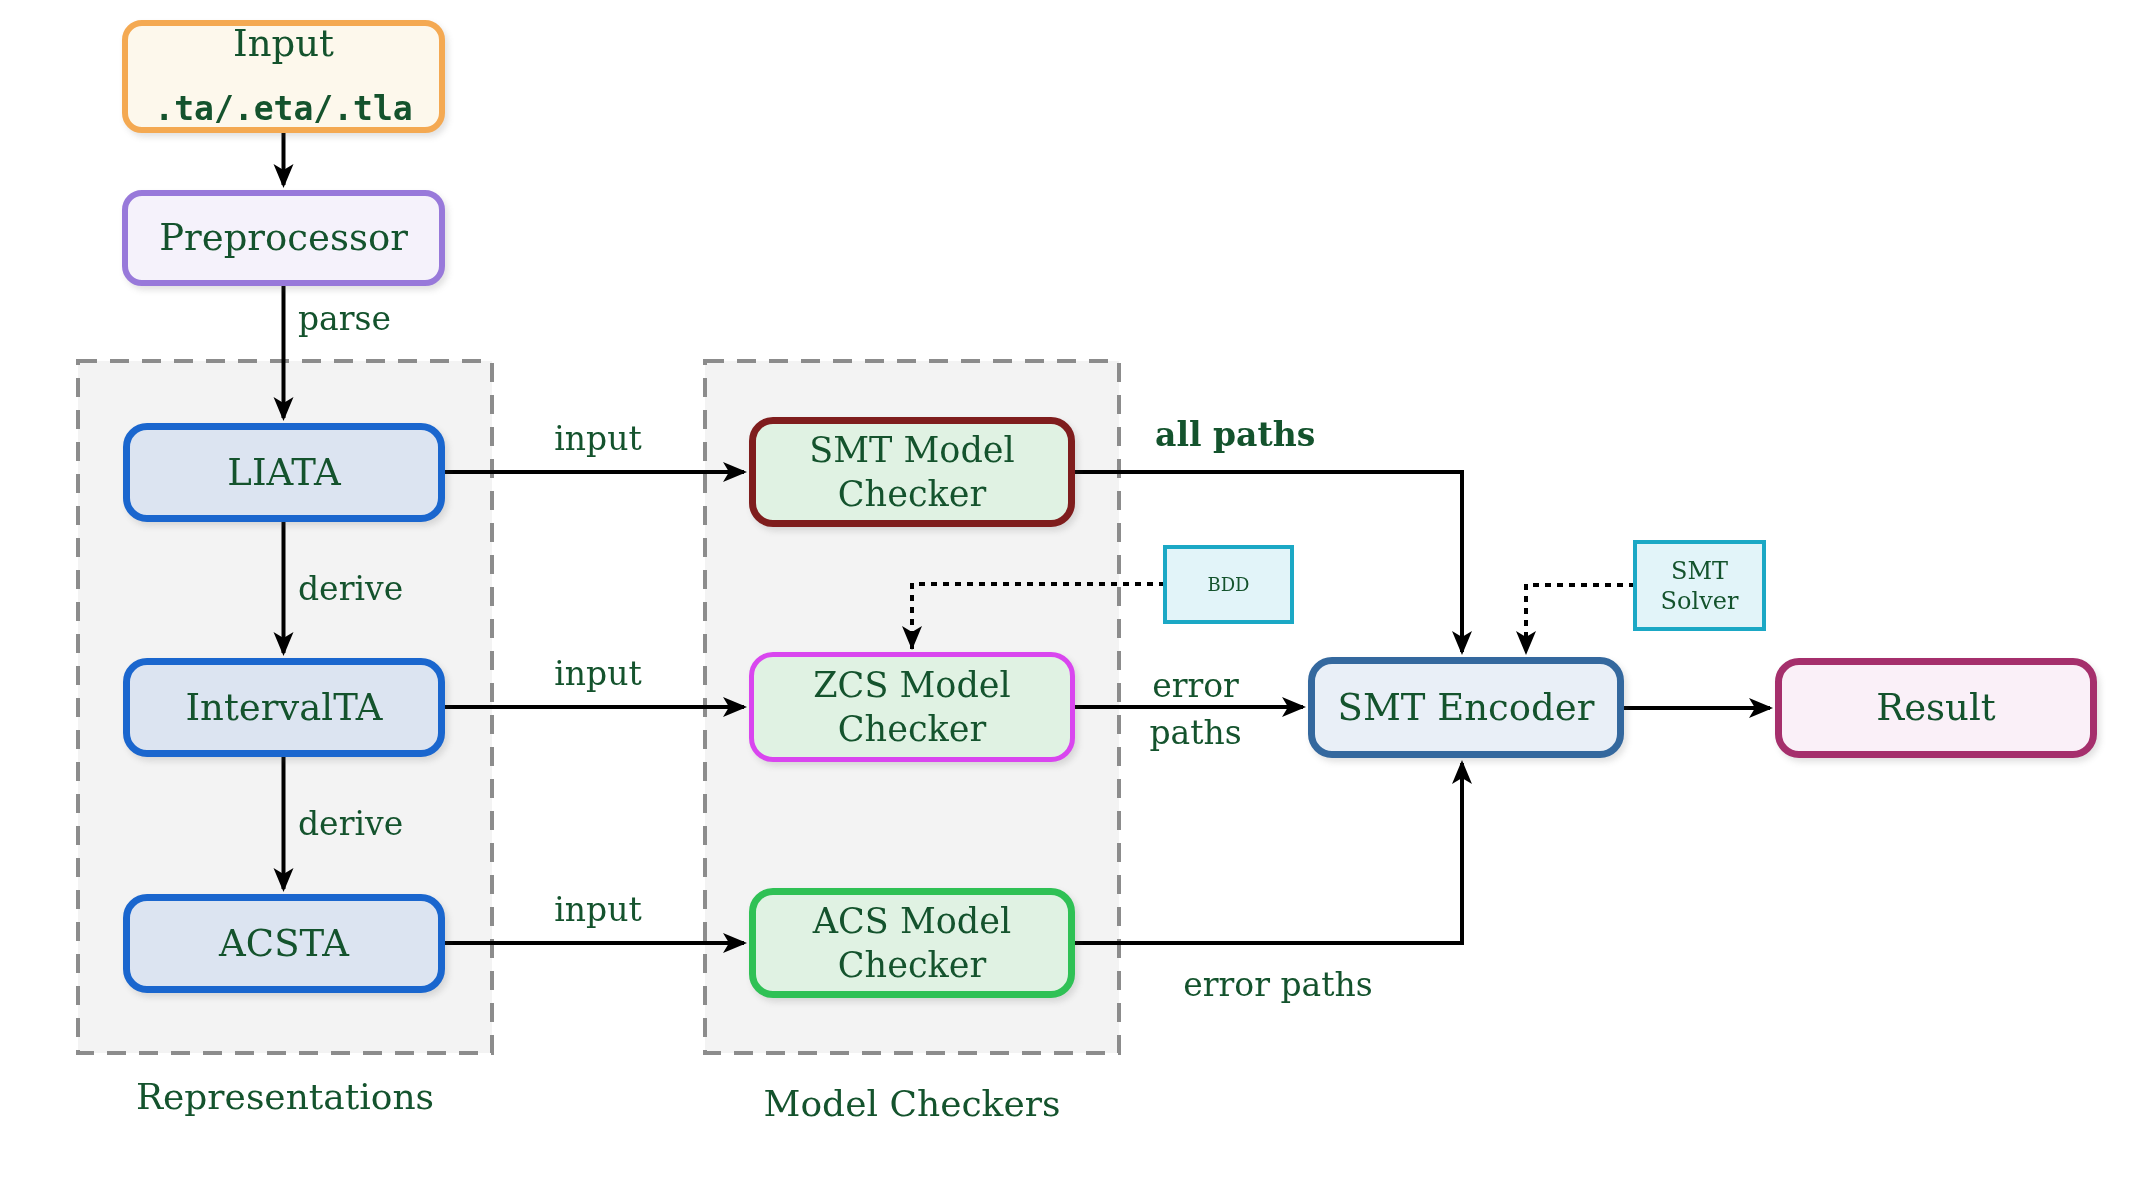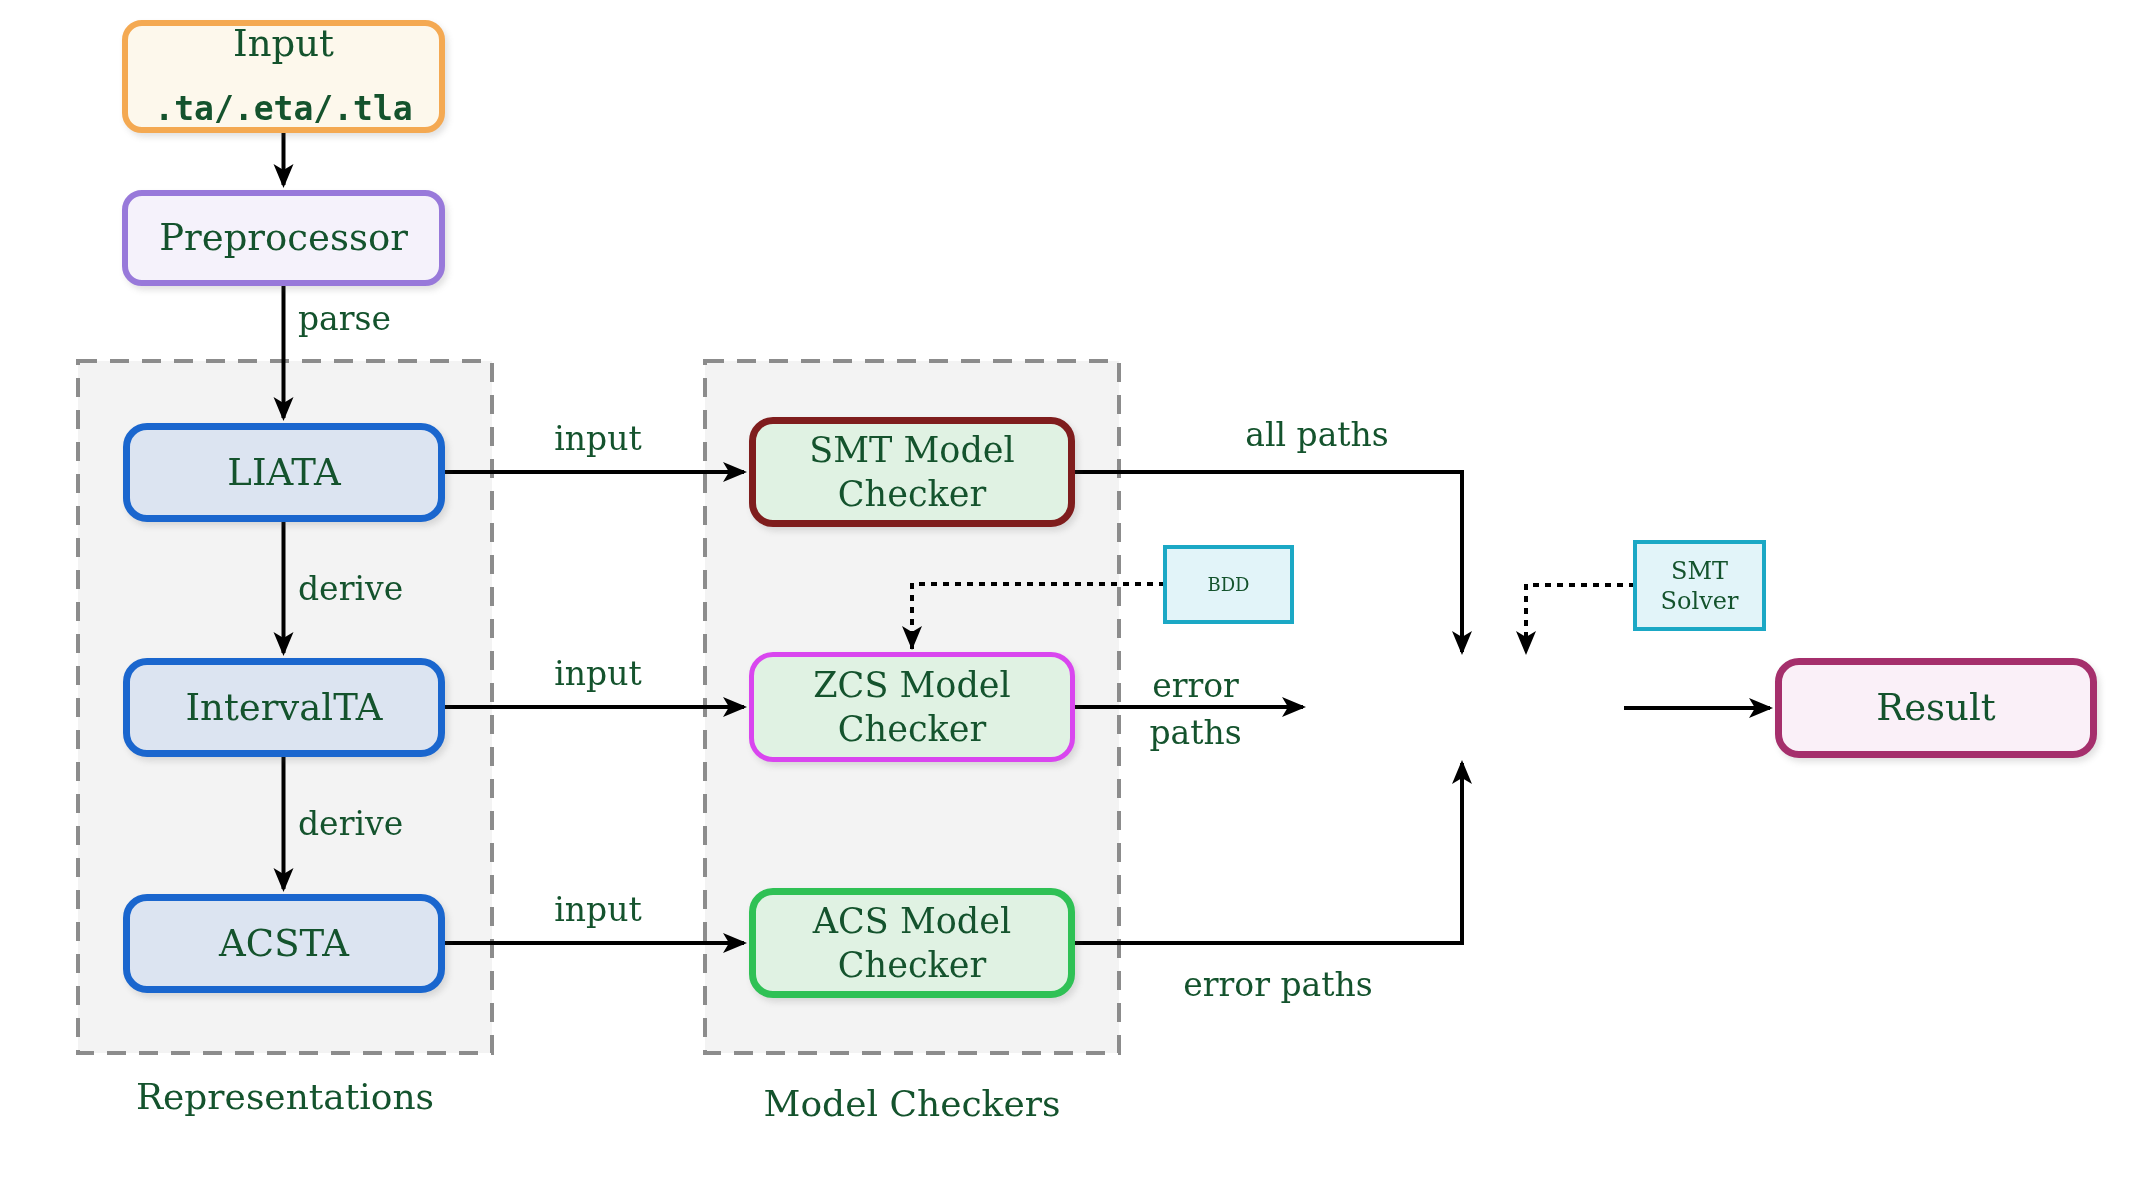--- a/index.html
+++ b/index.html
@@ -40,21 +40,21 @@
   .t-solver{font-size:24px;line-height:30px;}
   .elabel{
     position:absolute;font-size:33px;line-height:38px;white-space:nowrap;
   }
   .lb-parse  {left:298px;top:300px;}
   .lb-derive1{left:298px;top:570px;}
   .lb-derive2{left:298px;top:805px;}
   .lb-input1 {left:540px;top:420px;width:116px;text-align:center;}
   .lb-input2 {left:540px;top:655px;width:116px;text-align:center;}
   .lb-input3 {left:540px;top:891px;width:116px;text-align:center;}
-  .lb-allpaths{left:1202px;top:416px;width:230px;text-align:center;}
+  .lb-allpaths{left:1155px;top:416px;width:230px;font-weight:bold;}
   .lb-errzcs {left:1128px;top:662px;width:135px;text-align:center;line-height:47px;}
   .lb-erracs {left:1158px;top:966px;width:240px;text-align:center;}
   .caption{
     position:absolute;font-size:36px;line-height:49px;text-align:center;
   }
   .cap-ta{left:60px;top:1072px;width:450px;}
   .cap-mc{left:687px;top:1079px;width:450px;}
 </style>
 </head>
 <body>
@@ -125,20 +125,23 @@
 
   <div class="node n-bdd">
     <span class="t-bdd">BDD</span>
   </div>
 
   <div class="node n-solver">
     <span class="t-solver">SMT</span>
     <span class="t-solver">Solver</span>
   </div>
 
+  <div class="node n-encoder rounded">
+    <span class="t-lg">SMT Encoder</span>
+  </div>
 
   <div class="node n-result rounded">
     <span class="t-lg">Result</span>
   </div>
 
   <div class="elabel lb-parse">parse</div>
   <div class="elabel lb-derive1">derive</div>
   <div class="elabel lb-derive2">derive</div>
   <div class="elabel lb-input1">input</div>
   <div class="elabel lb-input2">input</div>

